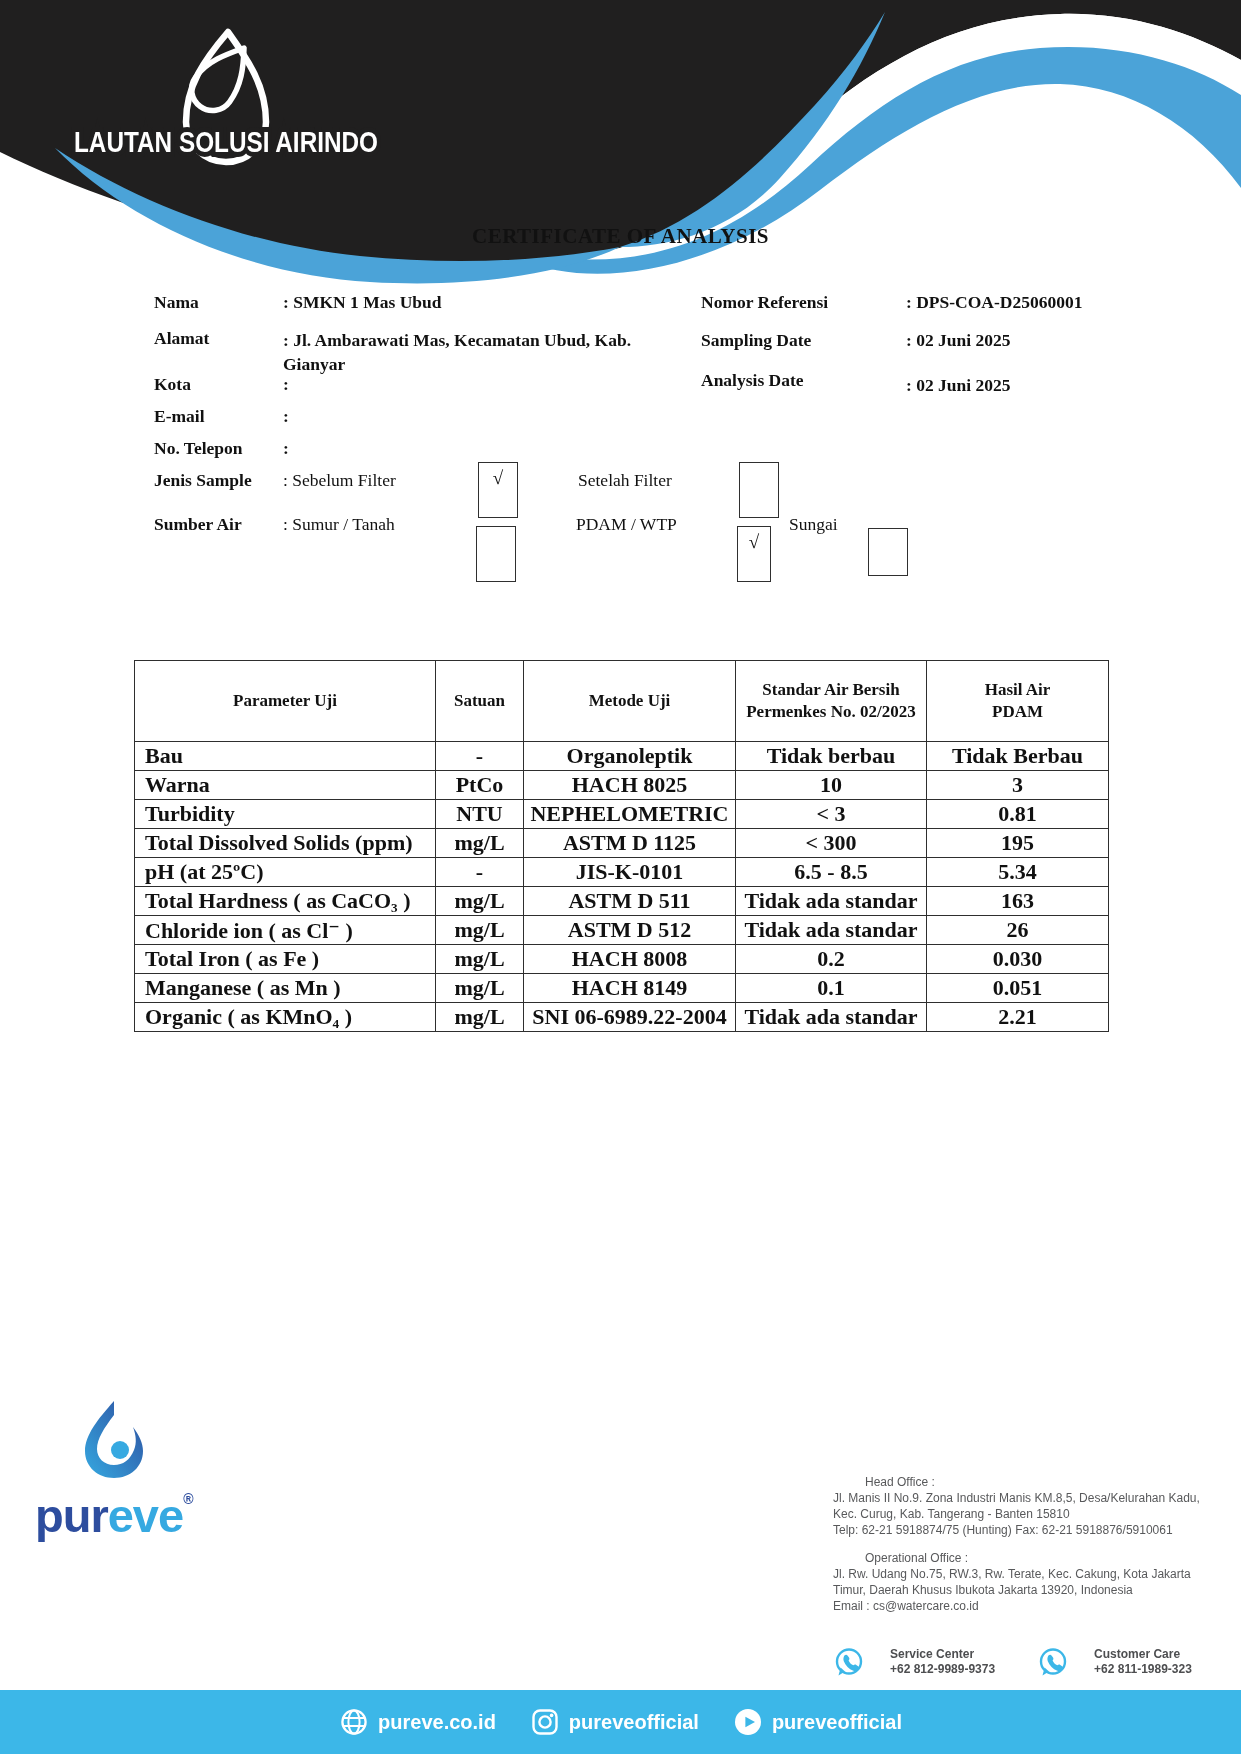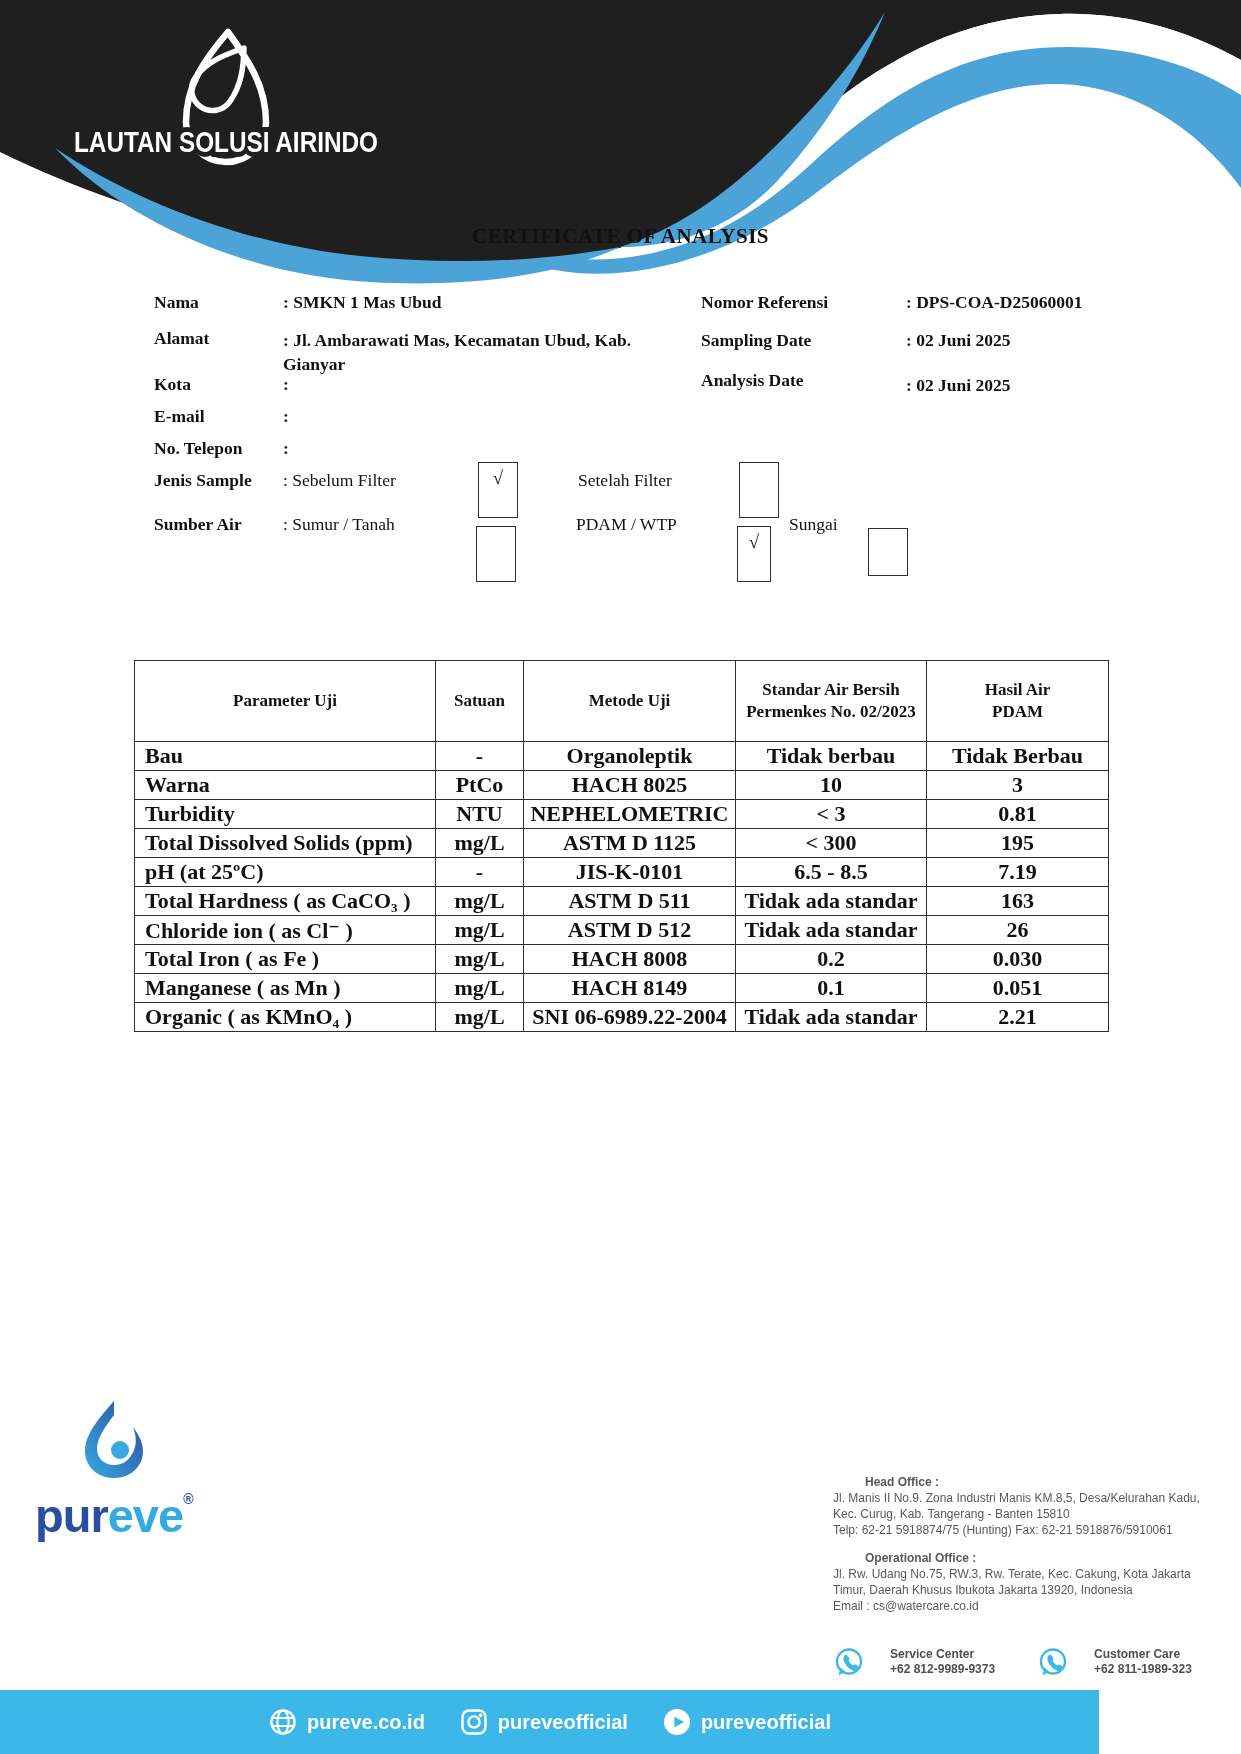--- a/index.html
+++ b/index.html
@@ -44,31 +44,31 @@
   .brand .word{font-size:47px;font-weight:bold;letter-spacing:-1px;line-height:1;}
   .brand .pur{color:#2d4d9e;}
   .brand .eve{color:#36a9e1;}
   .brand .reg{font-size:14px;font-weight:bold;color:#2d4d9e;vertical-align:28px;letter-spacing:0;}
   
   .offices{
     position:absolute;left:833px;top:1474px;width:372px;
     font-family:"Liberation Sans","DejaVu Sans",sans-serif;
     font-size:12px;line-height:16px;color:#58595b;
   }
-  .offices .ot{font-weight:bold;padding-left:32px;}
+  .offices .ot{font-weight:normal;padding-left:32px;}
   .offices .blockgap{height:12px;}
   .contacts{
     position:absolute;left:833px;top:1646px;display:flex;gap:42px;
     font-family:"Liberation Sans","DejaVu Sans",sans-serif;color:#4d4e50;
   }
   .contact{display:flex;align-items:center;gap:25px;}
   .contact .ct{font-size:12px;font-weight:bold;line-height:15px;}
   
   .footer-bar{
-    position:absolute;left:0;top:1690px;width:1099px;height:64px;background:#3cb7e8;
+    position:absolute;left:0;top:1690px;width:1241px;height:64px;background:#3cb7e8;
     display:flex;align-items:center;justify-content:center;gap:34px;
     font-family:"Liberation Sans","DejaVu Sans",sans-serif;
   }
   .fitem{display:flex;align-items:center;gap:9px;color:#fff;font-size:20px;font-weight:bold;}
 </style>
 </head>
 <body>
 
 <div id="page">
 
@@ -187,21 +187,21 @@
             <td>mg/L</td>
             <td>ASTM D 1125</td>
             <td>&lt; 300</td>
             <td>195</td>
           </tr>
           <tr>
             <td class="c-param">pH (at 25ºC)</td>
             <td>-</td>
             <td>JIS-K-0101</td>
             <td>6.5 - 8.5</td>
-            <td>7.19</td>
+            <td>5.34</td>
           </tr>
           <tr>
             <td class="c-param">Total Hardness ( as CaCO₃ )</td>
             <td>mg/L</td>
             <td>ASTM D 511</td>
             <td>Tidak ada standar</td>
             <td>163</td>
           </tr>
           <tr>
             <td class="c-param">Chloride ion ( as Cl⁻ )</td>

